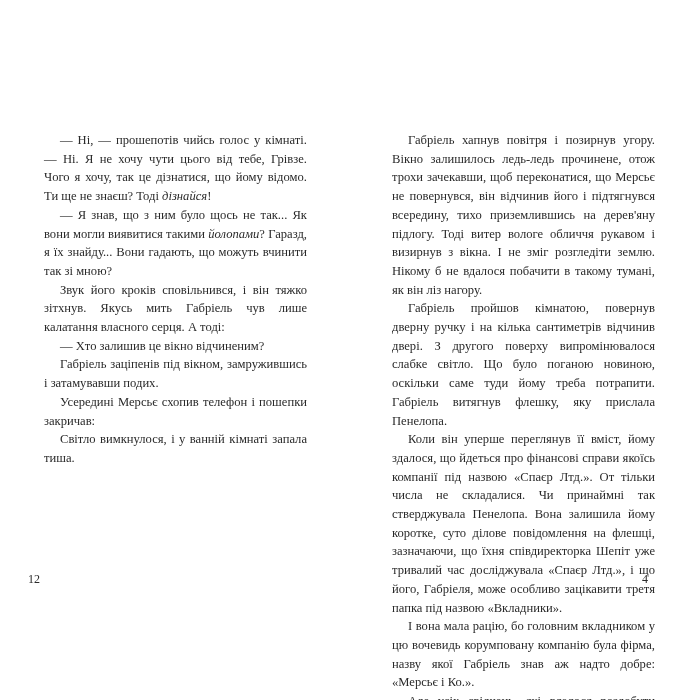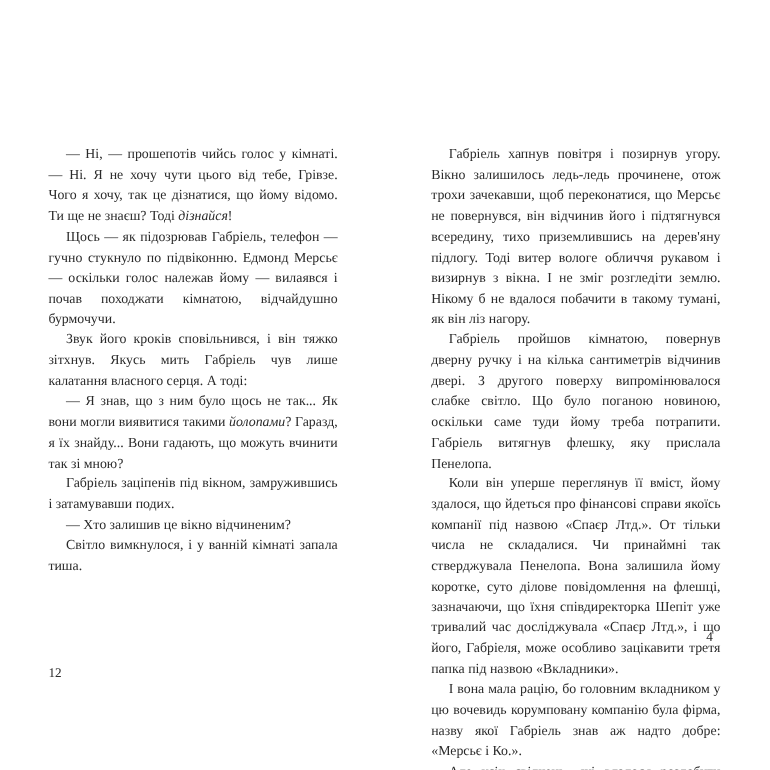--- a/index.html
+++ b/index.html
@@ -20,34 +20,34 @@
     .page.right { left: 392px; }
     .para { margin: 0; text-indent: 16px; }
     .para em { font-style: italic; }
     .page-number {
       position: absolute;
       top: 572px;
       font-family: "Liberation Serif", "DejaVu Serif", serif;
       font-size: 12px;
       color: #2a2a2a;
     }
-    .page-number.left { left: 44px; margin-top: 32px; }
+    .page-number.left { left: 28px; }
     .page-number.right { left: 642px; }
   </style>
 </head>
 <body>
 
 <div class="spread">
   <div class="page left" id="left-page">
       <p class="para"><span>— Ні, — прошепотів чийсь голос у кімнаті. — Ні. Я не хочу чути цього від тебе, Грівзе. Чого я хочу, так це дізнатися, що йому відомо. Ти ще не знаєш? Тоді </span><em>дізнайся</em><span>!</span></p>
-      <p class="para"><span>Щось — як підозрював Габріель, телефон — гучно стукнуло по підвіконню. Едмонд Мерсьє — оскільки голос належав йому — вилаявся і почав походжати кім­натою, відчайдушно бурмочучи.</span></p>
+      <p class="para"><span>— Я знав, що з ним було щось не так... Як вони могли виявитися такими </span><em>йолопами</em><span>? Гаразд, я їх знайду... Вони гадають, що можуть вчинити так зі мною?</span></p>
       <p class="para"><span>Звук його кроків сповільнився, і він тяжко зітхнув. Якусь мить Габріель чув лише калатання власного серця. А тоді:</span></p>
-      <p class="para"><span>— Я знав, що з ним було щось не так... Як вони могли виявитися такими </span><em>йолопами</em><span>? Гаразд, я їх знайду... Вони гадають, що можуть вчинити так зі мною?</span></p>
+      <p class="para"><span>— Хто залишив це вікно відчиненим?</span></p>
       <p class="para"><span>Габріель заціпенів під вікном, замружившись і зата­мувавши подих.</span></p>
-      <p class="para"><span>— Хто залишив це вікно відчиненим?</span></p>
+      <p class="para"><span>Усередині Мерсьє схопив телефон і пошепки закри­чав:</span></p>
       <p class="para"><span>Світло вимкнулося, і у ванній кімнаті запала тиша.</span></p>
     </div>
   <div class="page-number left">12</div>
 
   <div class="page right" id="right-page">
       <p class="para"><span>Габріель хапнув повітря і позирнув угору. Вікно за­лишилось ледь-ледь прочинене, отож трохи зачекавши, щоб переконатися, що Мерсьє не повернувся, він відчи­нив його і підтягнувся всередину, тихо приземлившись на дерев'яну підлогу. Тоді витер вологе обличчя рукавом і визирнув з вікна. І не зміг розгледіти землю. Нікому б не вдалося побачити в такому тумані, як він ліз нагору.</span></p>
       <p class="para"><span>Габріель пройшов кімнатою, повернув дверну ручку і на кілька сантиметрів відчинив двері. З другого повер­ху випромінювалося слабке світло. Що було поганою новиною, оскільки саме туди йому треба потрапити. Габріель витягнув флешку, яку прислала Пенелопа.</span></p>
       <p class="para"><span>Коли він уперше переглянув її вміст, йому здалося, що йдеться про фінансові справи якоїсь компанії під назвою «Спаєр Лтд.». От тільки числа не складалися. Чи принаймні так стверджувала Пенелопа. Вона зали­шила йому коротке, суто ділове повідомлення на флеш­ці, зазначаючи, що їхня співдиректорка Шепіт уже тривалий час досліджувала «Спаєр Лтд.», і що його, Габріеля, може особливо зацікавити третя папка під назвою «Вкладники».</span></p>
       <p class="para"><span>І вона мала рацію, бо головним вкладником у цю вочевидь корумповану компанію була фірма, назву якої Габріель знав аж надто добре: «Мерсьє і Ко.».</span></p>
       <p class="para"><span>Але усіх свідчень, які вдалося роздобути Шепіт, було недостатньо, щоб назавжди запроторити Мер­сьє до в'язниці, отож вона хотіла більшого — і через це Габріель зараз перебував у кімнаті, яка незліченну</span></p>

